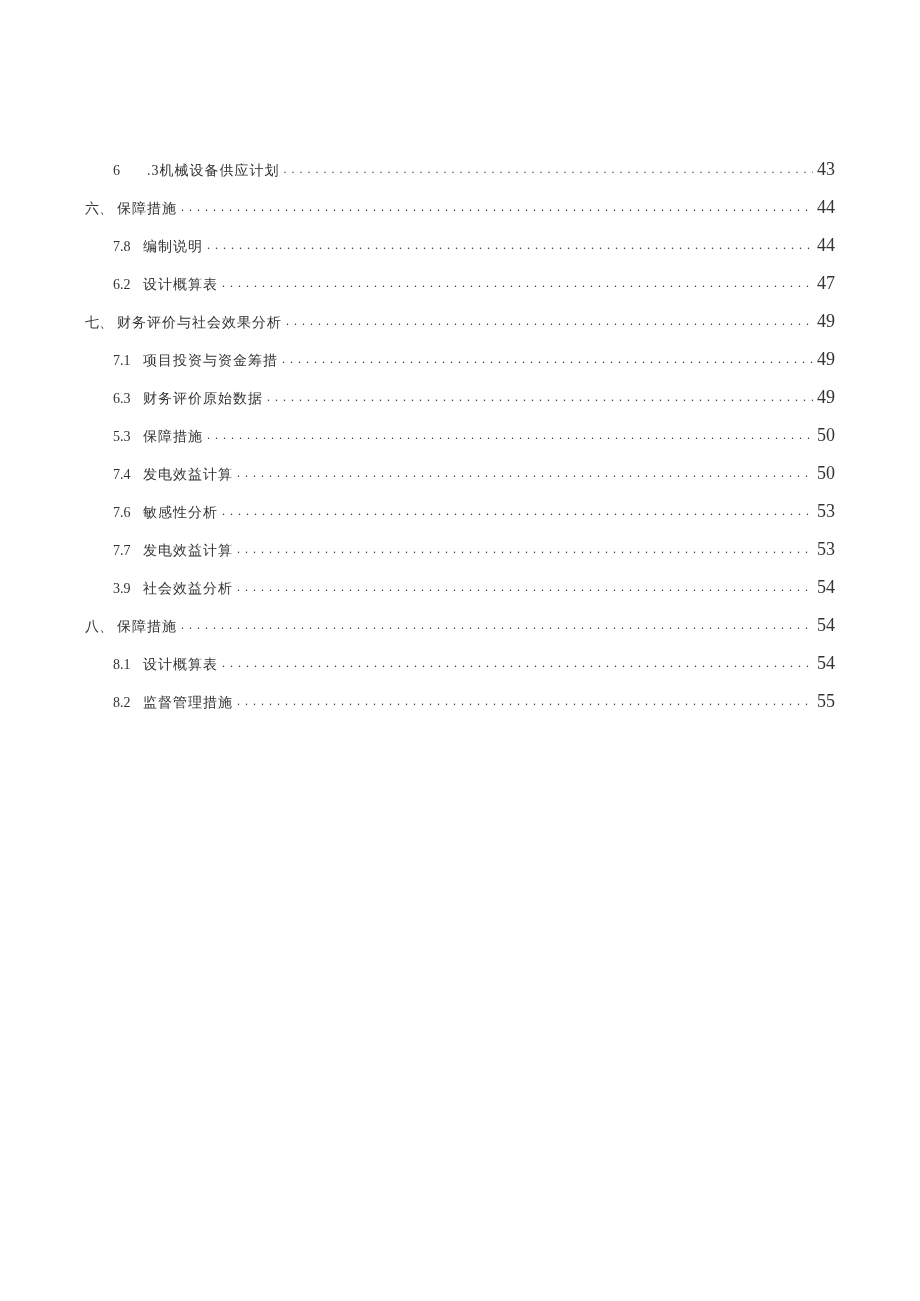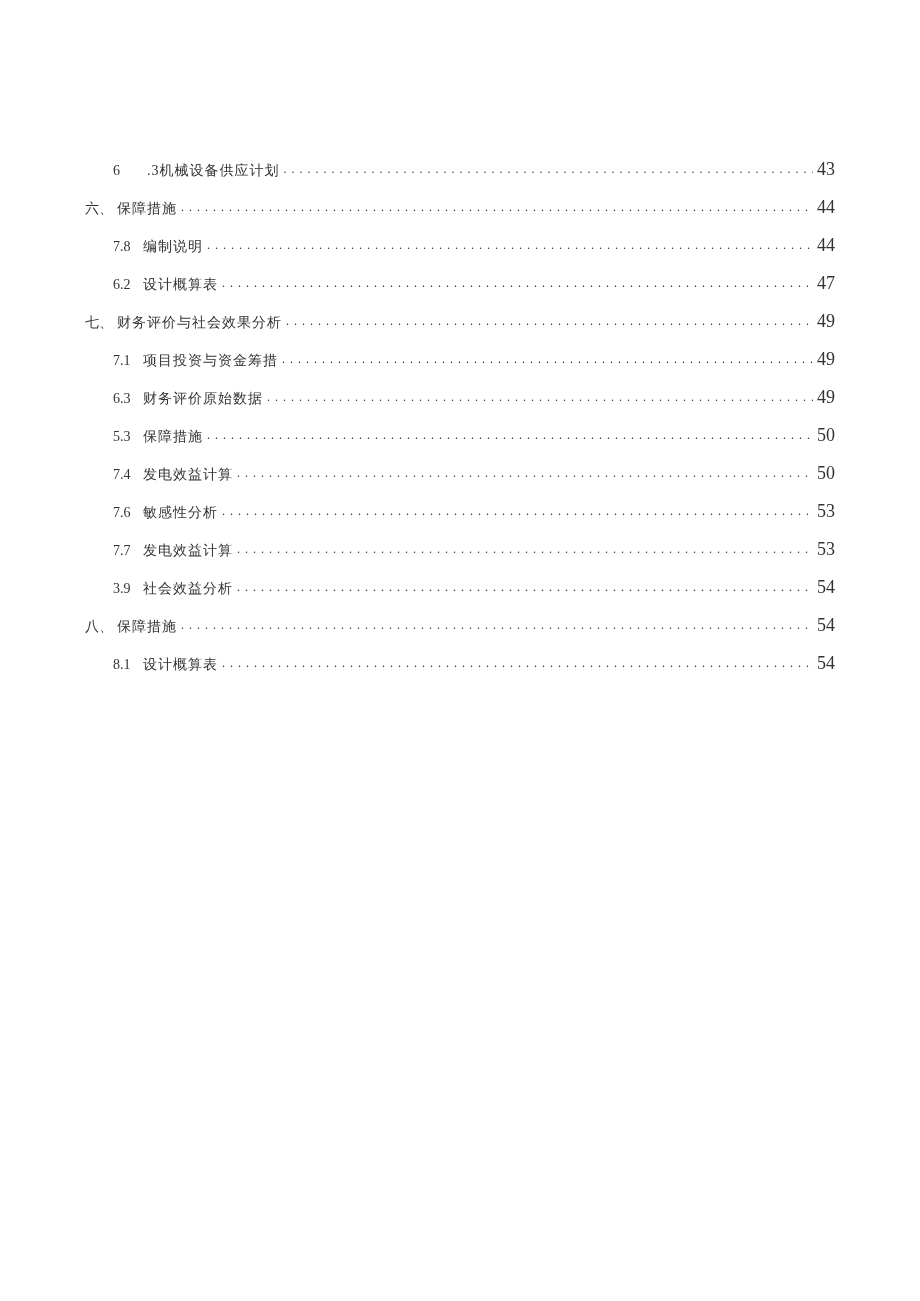--- a/index.html
+++ b/index.html
@@ -147,13 +147,19 @@
       <span class="title">保障措施</span>
       <span class="dots"></span>
       <span class="page-no">54</span>
     </div>
     <div class="toc-line toc-l2">
       <span class="num">8.1</span>
       <span class="title">设计概算表</span>
       <span class="dots"></span>
       <span class="page-no">54</span>
     </div>
+    <div class="toc-line toc-l2">
+      <span class="num">8.2</span>
+      <span class="title">监督管理措施</span>
+      <span class="dots"></span>
+      <span class="page-no">55</span>
+    </div>
   </div>
 
 </body></html>

